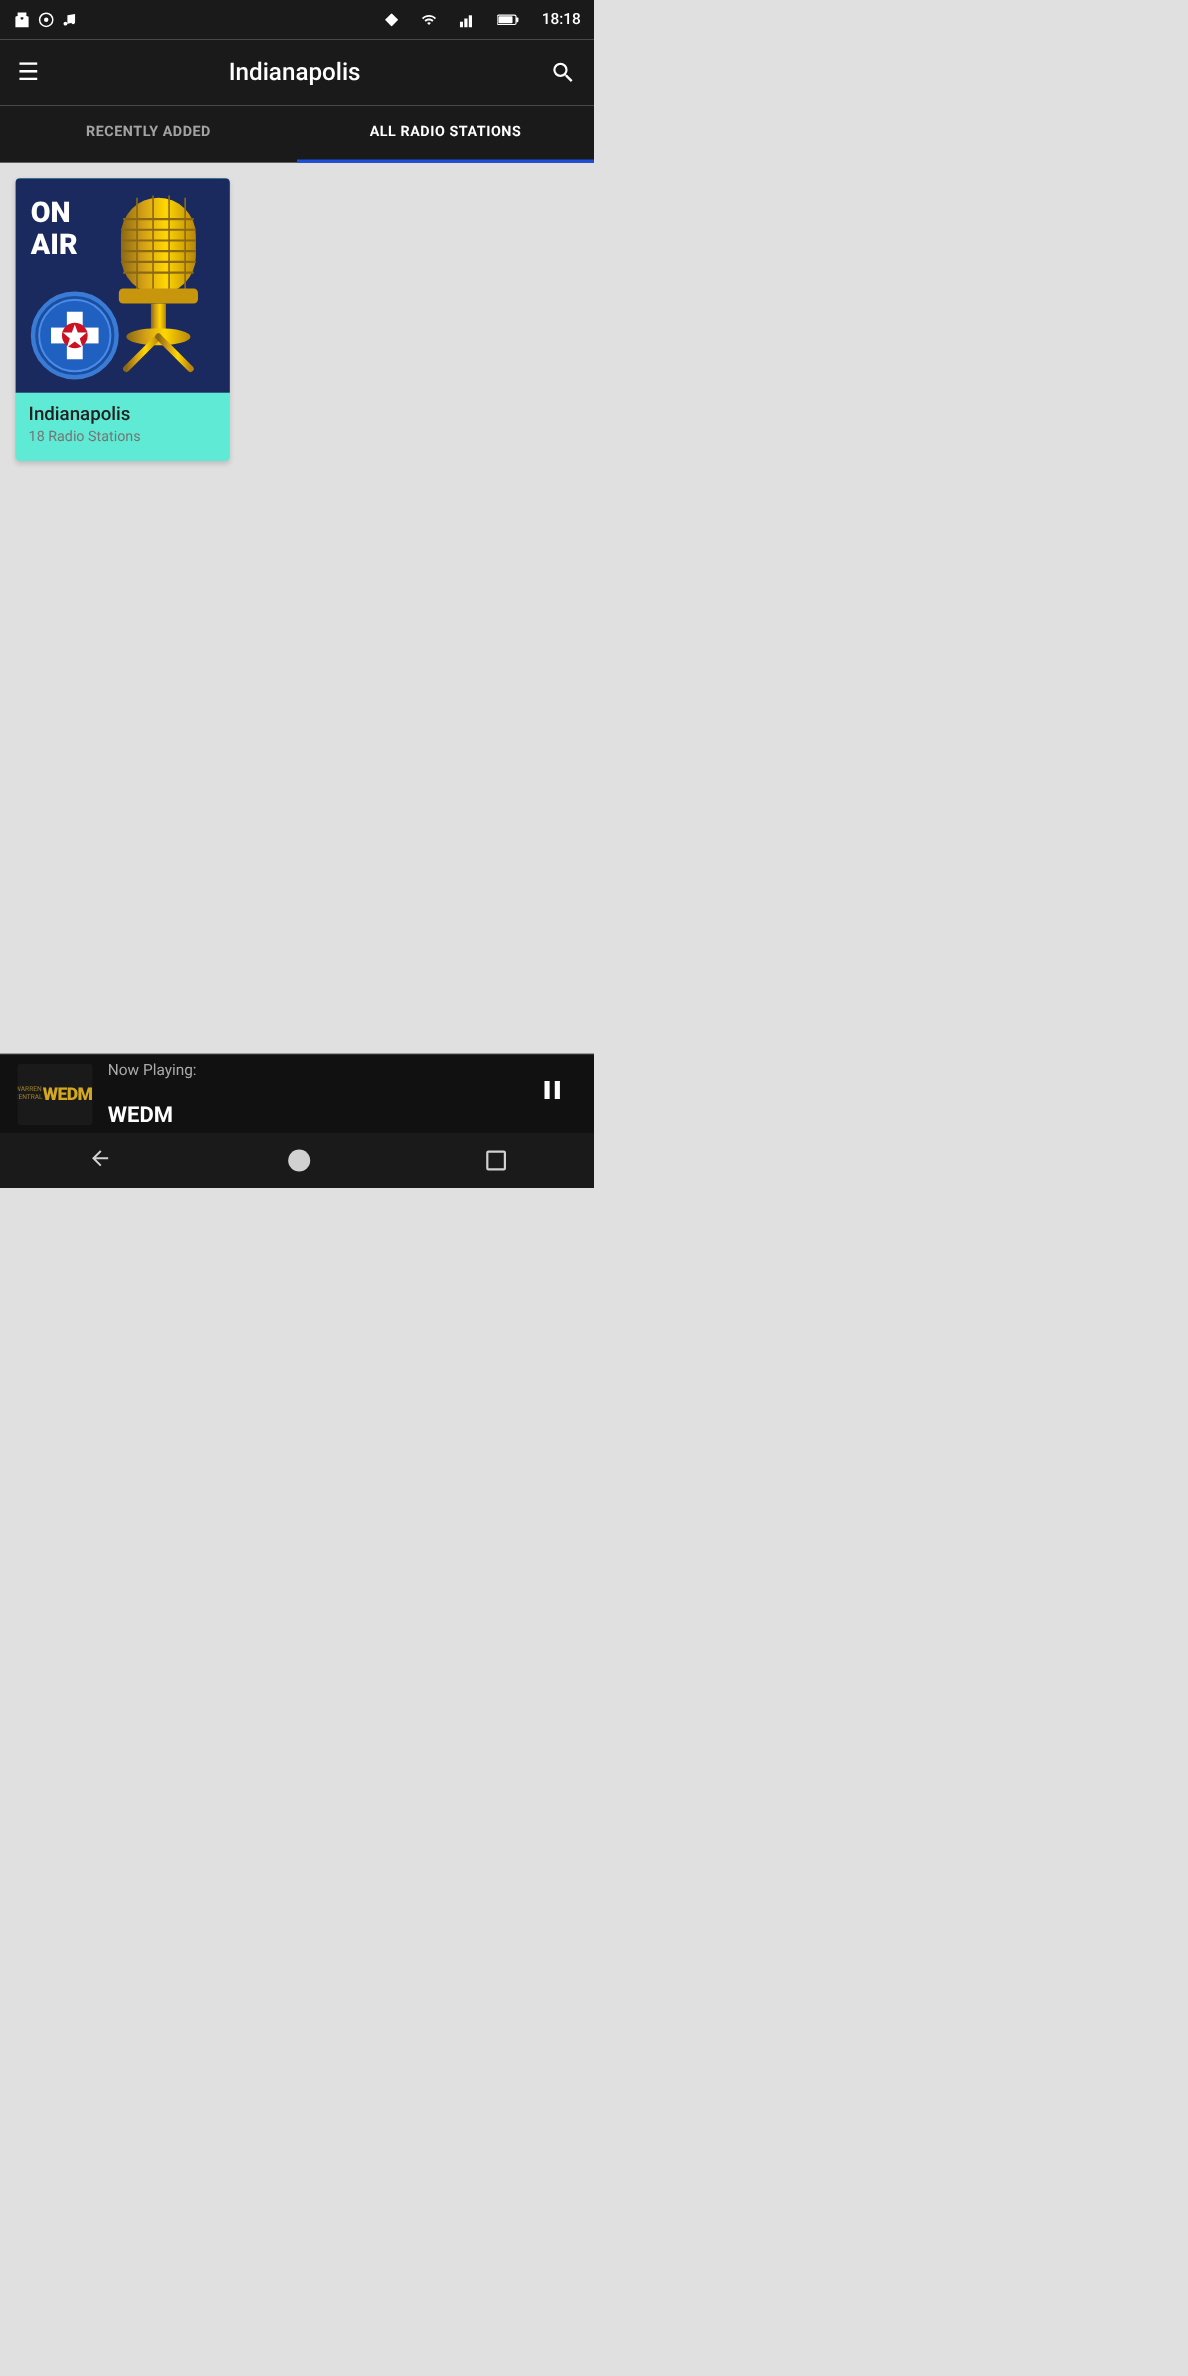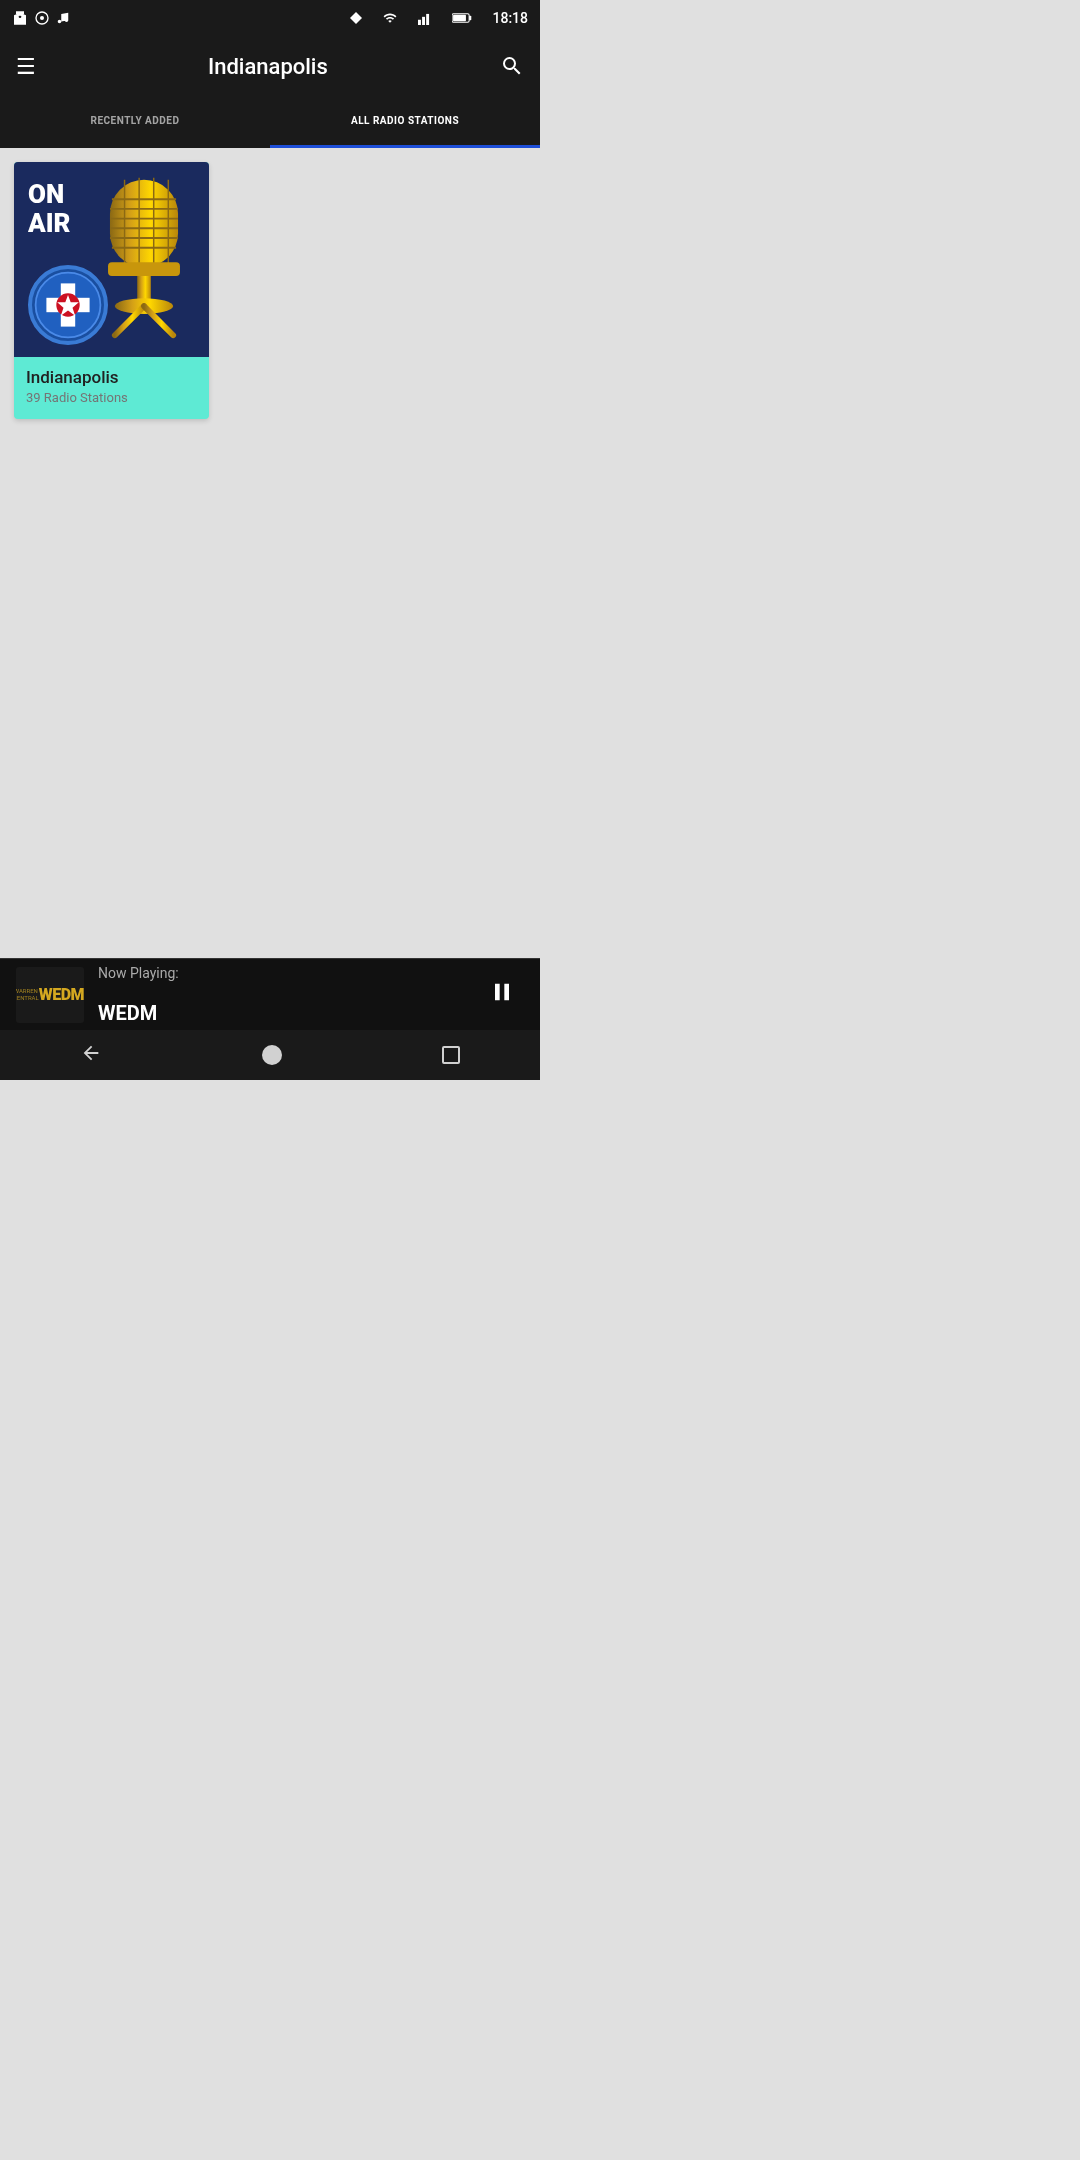--- a/index.html
+++ b/index.html
@@ -66,21 +66,21 @@
       background: #1a1a1a;
       display: flex;
       align-items: stretch;
     }
     .tab {
       flex: 1;
       display: flex;
       align-items: center;
       justify-content: center;
       color: rgba(255,255,255,0.6);
-      font-size: 10px;
+      font-size: 13px;
       font-weight: 700;
       letter-spacing: 0.5px;
       cursor: pointer;
       position: relative;
       border-bottom: 3px solid transparent;
     }
     .tab.active {
       color: white;
       border-bottom: 3px solid #1d4ed8;
     }
@@ -376,21 +376,21 @@
           <rect x="32" y="16" width="16" height="48" fill="white"></rect>
 
           <circle cx="40" cy="40" r="13" fill="#cc1122"></circle>
 
           <polygon points="40,29 43,37 52,37 45,43 48,52 40,46 32,52 35,43 28,37 37,37" fill="white"></polygon>
         </svg>
       </div>
     </div>
     <div class="card-body">
       <div class="card-title">Indianapolis</div>
-      <div class="card-subtitle">39 Radio Stations</div>
+      <div class="card-subtitle">18 Radio Stations</div>
     </div>
   </div>
 </div>
 
 <div class="now-playing">
   <div class="np-logo">
     <span class="np-logo-freq">91.1</span>
     <span class="np-logo-sub" style="font-size:6px;text-align:center;line-height:1.1;">WARREN CENTRAL</span>
     <span class="np-logo-call">WEDM</span>
   </div>

